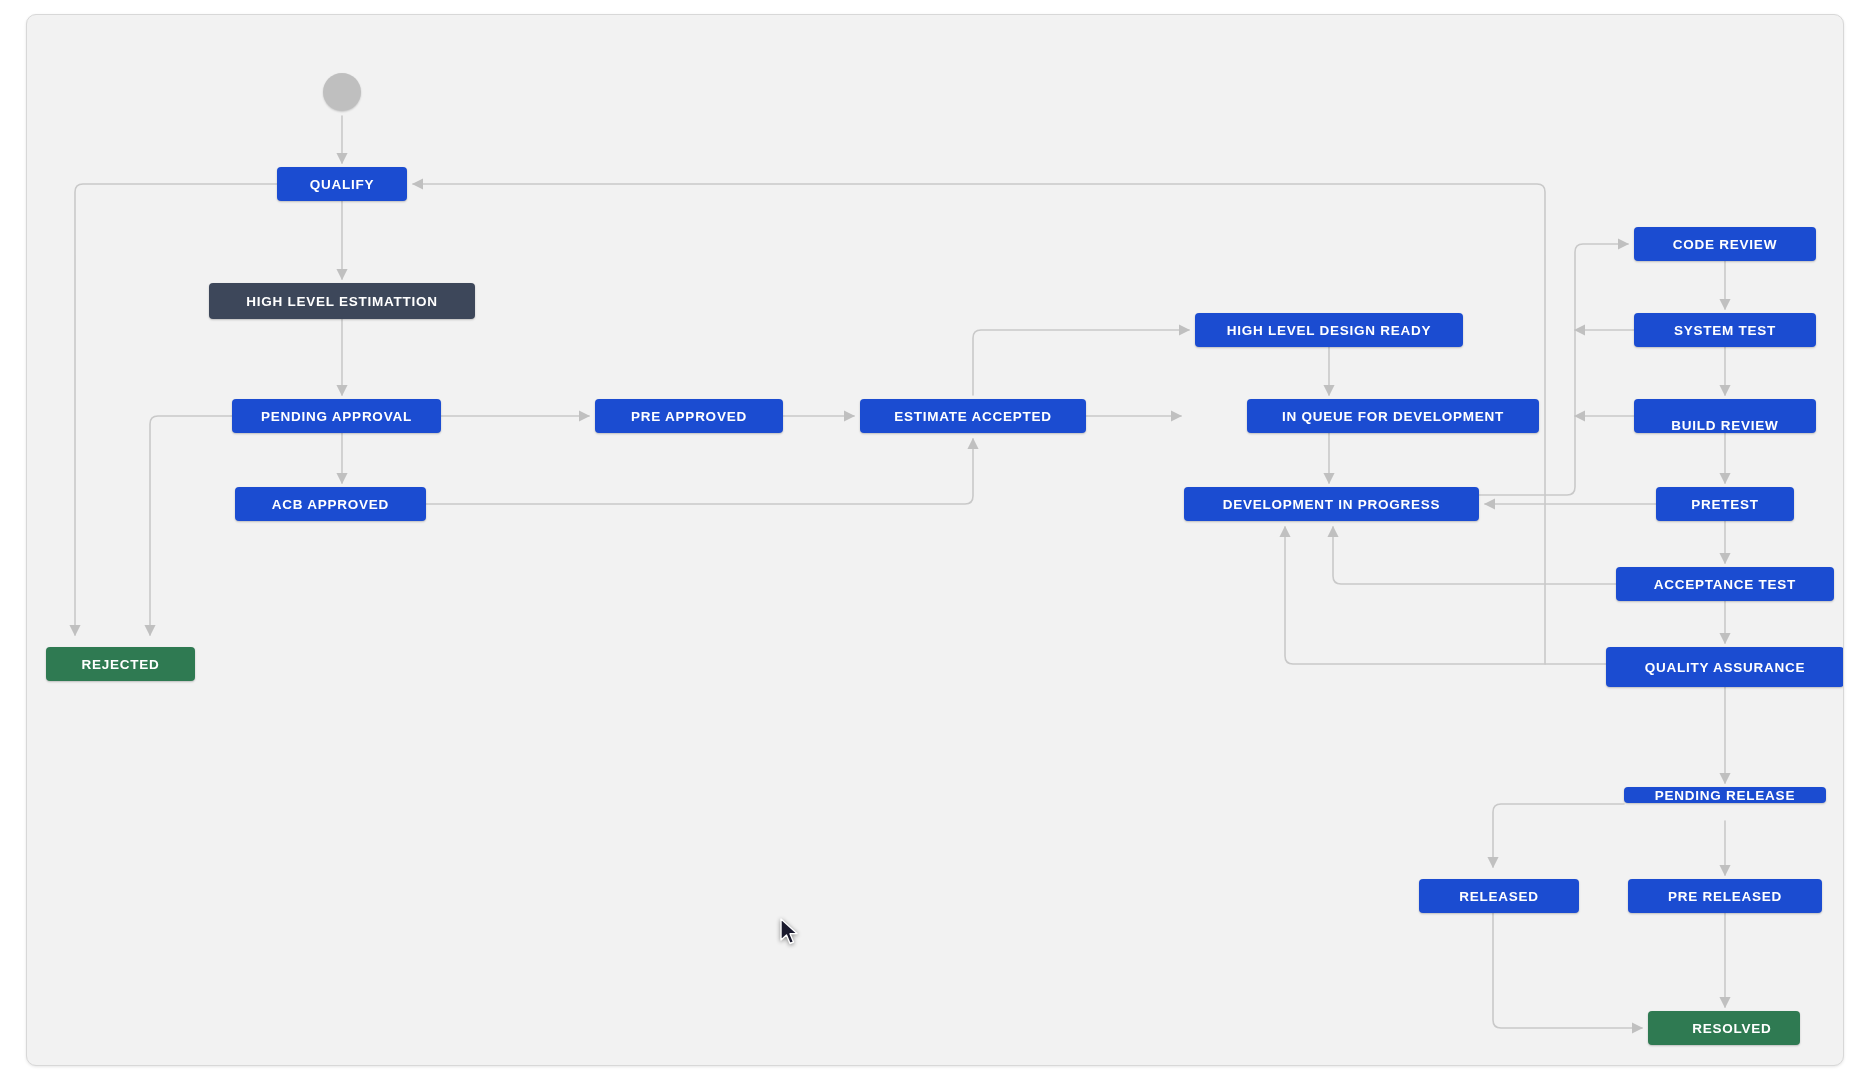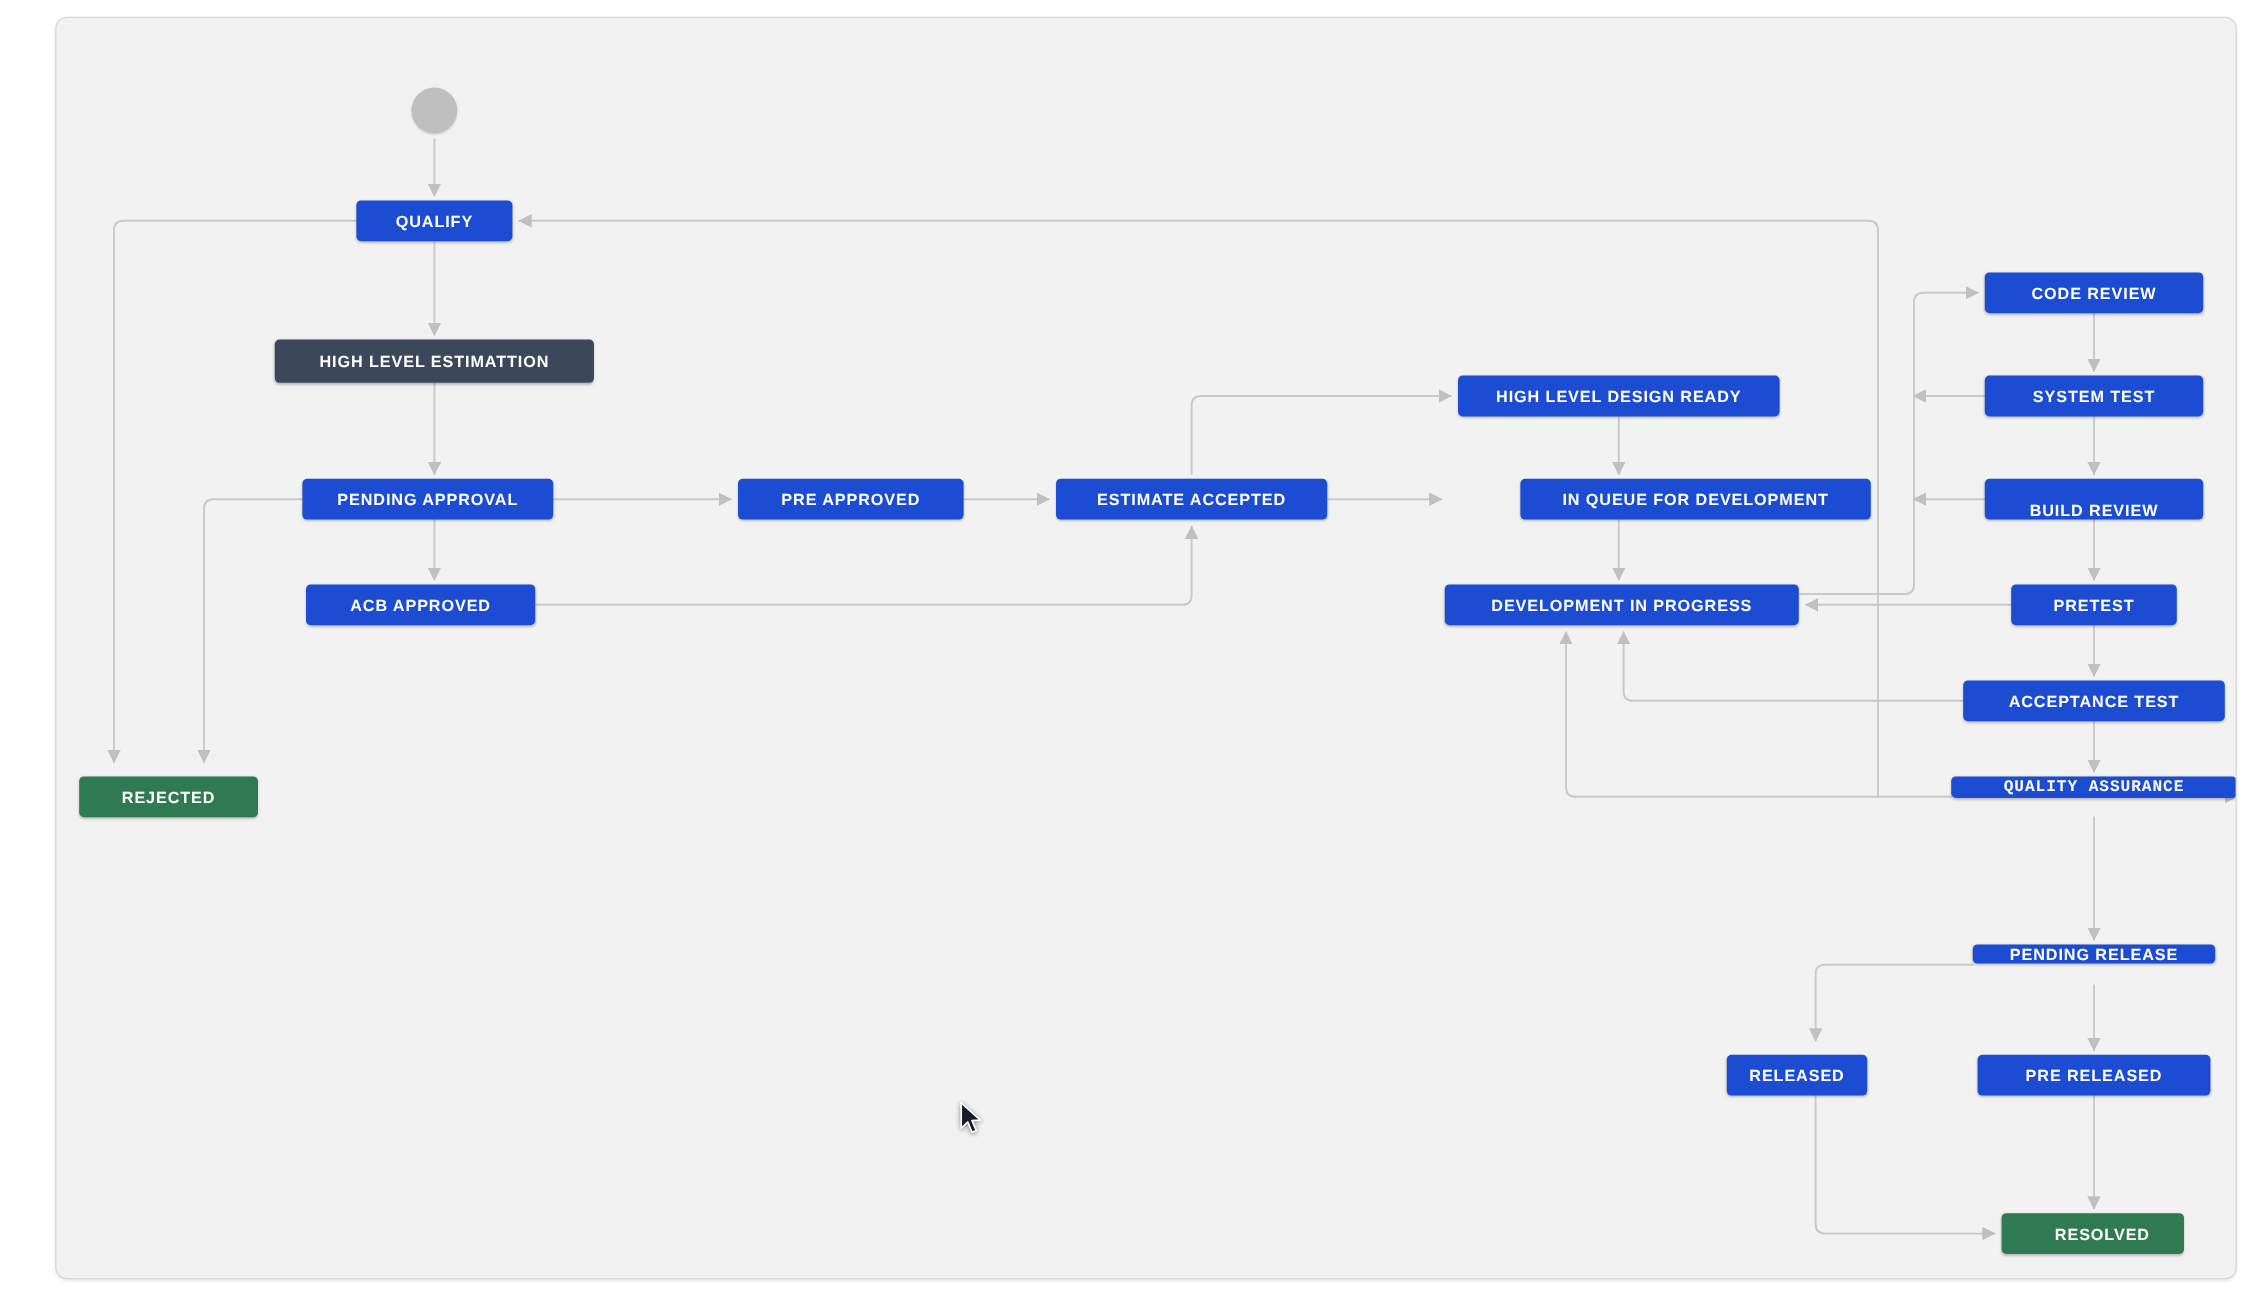--- a/index.html
+++ b/index.html
@@ -22,21 +22,20 @@
     position: absolute;
     left: 26px;
     top: 14px;
     width: 1816px;
     height: 1050px;
     background: #f2f2f2;
     border: 1px solid #d8d8d8;
     border-radius: 10px;
     box-shadow: 0 1px 3px rgba(0,0,0,0.10);
     overflow: hidden;
-    margin-left: 20px;
   }
 
   #edge-layer {
     position: absolute;
     left: 0;
     top: 0;
     width: 1816px;
     height: 1050px;
     pointer-events: none;
   }
@@ -204,27 +203,27 @@
         </div>
         <div class="node blue" style="left: 1607px; top: 384px; width: 182px; height: 34px; align-items: flex-end;">
           <span>BUILD REVIEW</span>
         </div>
         <div class="node blue" style="left: 1629px; top: 472px; width: 138px; height: 34px;">
           <span>PRETEST</span>
         </div>
         <div class="node blue" style="left: 1589px; top: 552px; width: 218px; height: 34px;">
           <span>ACCEPTANCE TEST</span>
         </div>
-        <div class="node blue" style="left: 1579px; top: 632px; width: 238px; height: 18px; font-family: Liberation Mono, monospace;">
+        <div class="node blue" style="left: 1579px; top: 632px; width: 238px; height: 40px;">
           <span>QUALITY ASSURANCE</span>
         </div>
         <div class="node blue" style="left: 1597px; top: 772px; width: 202px; height: 16px;">
           <span>PENDING RELEASE</span>
         </div>
-        <div class="node blue" style="left: 1392px; top: 864px; width: 117px; height: 34px;">
+        <div class="node blue" style="left: 1392px; top: 864px; width: 160px; height: 34px;">
           <span>RELEASED</span>
         </div>
         <div class="node blue" style="left: 1601px; top: 864px; width: 194px; height: 34px;">
           <span>PRE RELEASED</span>
         </div>
         <div class="node green" style="left: 1621px; top: 996px; width: 152px; height: 34px; padding-left: 16px;">
           <span>RESOLVED</span>
         </div>
       </div>
 

